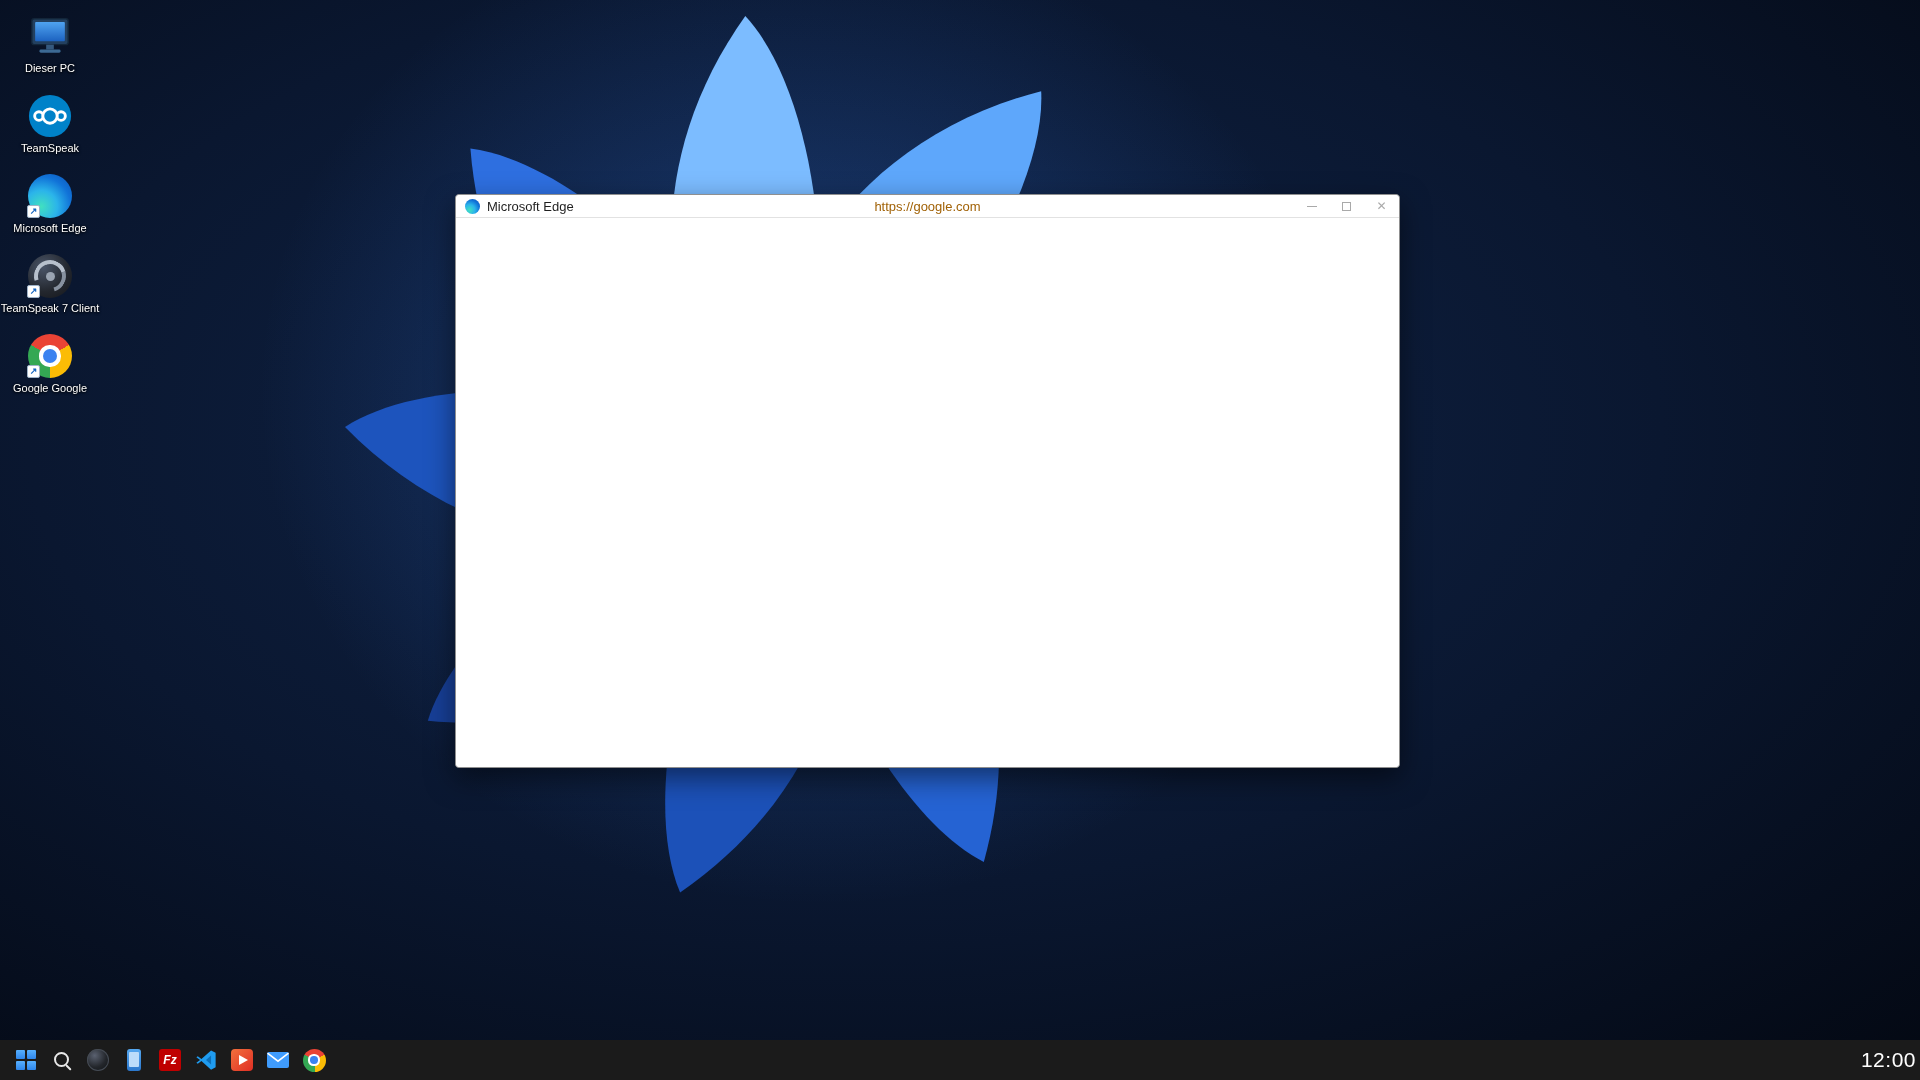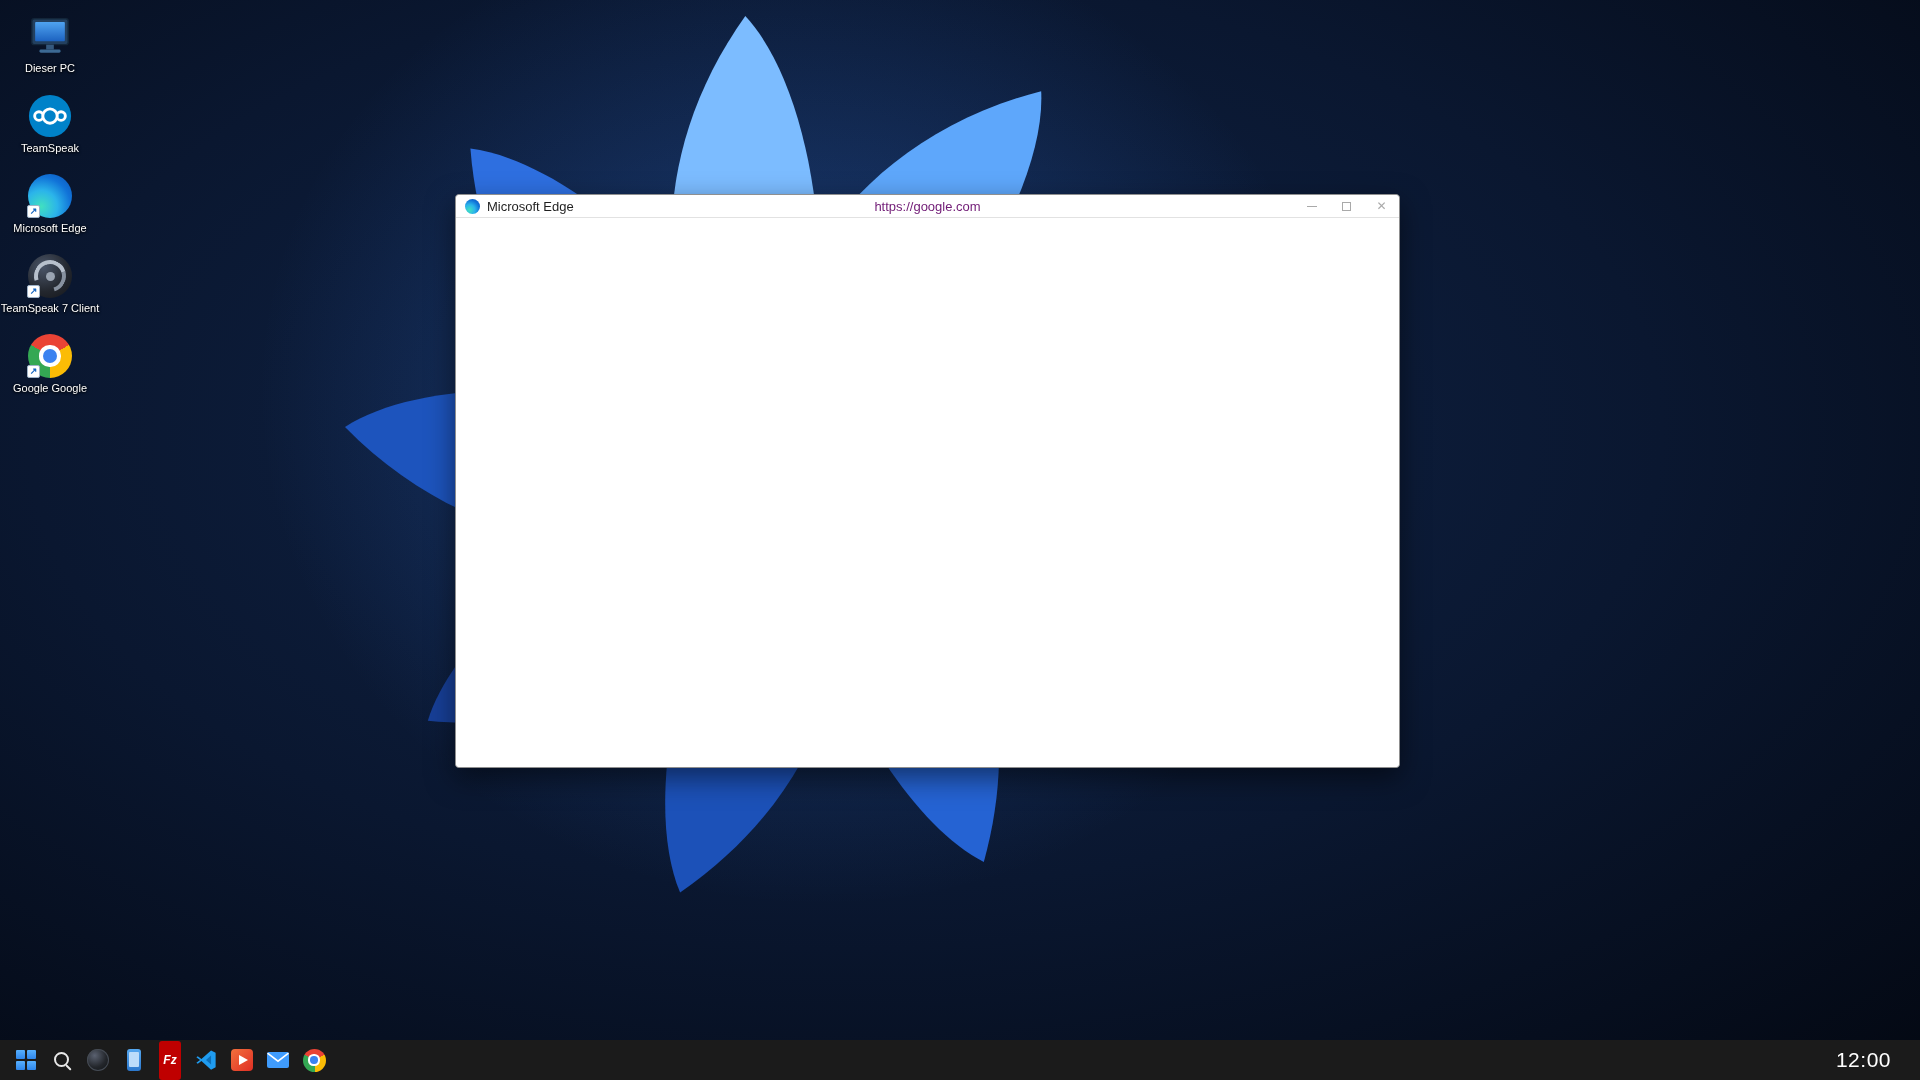--- a/index.html
+++ b/index.html
@@ -37,51 +37,51 @@
     border:4px solid #b7c0cc;border-bottom-color:transparent;border-right-color:#87919f;transform:rotate(28deg)}
   .ts-logo::after{content:"";position:absolute;left:50%;top:50%;width:9px;height:9px;margin:-4.5px;border-radius:50%;background:#9aa4b2}
 
   
   .window{position:absolute;left:455px;top:194px;width:945px;height:574px;background:#fff;
     border:1px solid #8f8f8f;border-radius:4px;box-shadow:0 10px 28px rgba(0,0,0,.5);z-index:3;display:flex;flex-direction:column}
   .titlebar{position:relative;height:23px;flex:0 0 23px;display:flex;align-items:center;
     border-bottom:1px solid #e2e2e2;border-radius:4px 4px 0 0;background:#fff}
   .title-left{display:flex;align-items:center;gap:7px;padding-left:9px}
   .window-title{font-size:13px;color:#1f1f1f}
-  .window-url{position:absolute;left:50%;transform:translateX(-50%);font-size:13px;color:#701a75}
+  .window-url{position:absolute;left:50%;transform:translateX(-50%);font-size:13px;color:#a16207}
   .win-controls{margin-left:auto;display:flex;align-items:stretch;height:100%}
   .win-btn{width:35px;border:none;background:transparent;display:flex;align-items:center;justify-content:center;cursor:pointer}
   .min-glyph{width:10px;height:1px;background:#a9a9a9;display:block}
   .max-glyph{width:9px;height:9px;border:1px solid #a9a9a9;display:block}
   .close-glyph{font-size:12px;color:#a9a9a9;line-height:1}
   .window-body{flex:1;background:#fff;border-radius:0 0 4px 4px}
 
   
   .taskbar{position:absolute;left:0;right:0;bottom:0;height:40px;background:#1b1b1b;z-index:5;
     display:flex;align-items:center}
   .tb-icons{display:flex;align-items:center;padding-left:8px}
   .tb-btn{width:36px;height:36px;border:none;background:transparent;display:flex;align-items:center;justify-content:center;border-radius:4px;cursor:pointer}
-  .clock{margin-left:auto;margin-right:29px;color:#fff;font-size:21px;letter-spacing:.5px;cursor:default}
+  .clock{margin-left:auto;margin-right:4px;color:#fff;font-size:21px;letter-spacing:.5px;cursor:default}
 
   .start-glyph{width:20px;height:20px;display:grid;grid-template-columns:1fr 1fr;grid-template-rows:1fr 1fr;gap:2px}
   .start-glyph span{background:linear-gradient(180deg,#57b0ff,#2e86ec);border-radius:1px}
 
   .search-glyph{position:relative;width:20px;height:20px}
   .search-glyph::before{content:"";position:absolute;left:2px;top:2px;width:11px;height:11px;border:2px solid #e8e8e8;border-radius:50%}
   .search-glyph::after{content:"";position:absolute;left:14px;top:14px;width:7px;height:2px;background:#e8e8e8;
     transform:rotate(45deg);transform-origin:left center;border-radius:1px}
 
   .darkcircle-glyph{width:22px;height:22px;border-radius:50%;
     background:radial-gradient(circle at 35% 30%,#5a6170 0%,#23262b 55%,#0f1115 100%);
     box-shadow:inset 0 0 0 1px #454b54}
 
   .phone-glyph{width:14px;height:22px;border-radius:3px;background:linear-gradient(180deg,#56a8f0,#2b77cc);position:relative}
   .phone-glyph::before{content:"";position:absolute;inset:3px 2px 4px 2px;border-radius:1px;background:#bcdcfa}
 
-  .fz-glyph{width:22px;height:39px;border-radius:3px;background:#bf0000;color:#fff;font-weight:bold;
+  .fz-glyph{width:22px;height:22px;border-radius:3px;background:#bf0000;color:#fff;font-weight:bold;
     font-style:italic;font-size:12px;display:flex;align-items:center;justify-content:center}
 
   .orange-glyph{width:22px;height:22px;border-radius:4px;background:linear-gradient(135deg,#f2703c,#e02f24);position:relative}
   .orange-glyph::before{content:"";position:absolute;left:8px;top:6px;width:0;height:0;
     border-left:9px solid #fff;border-top:5px solid transparent;border-bottom:5px solid transparent}
 
   svg{display:block}
 </style>
 </head>
 <body>

